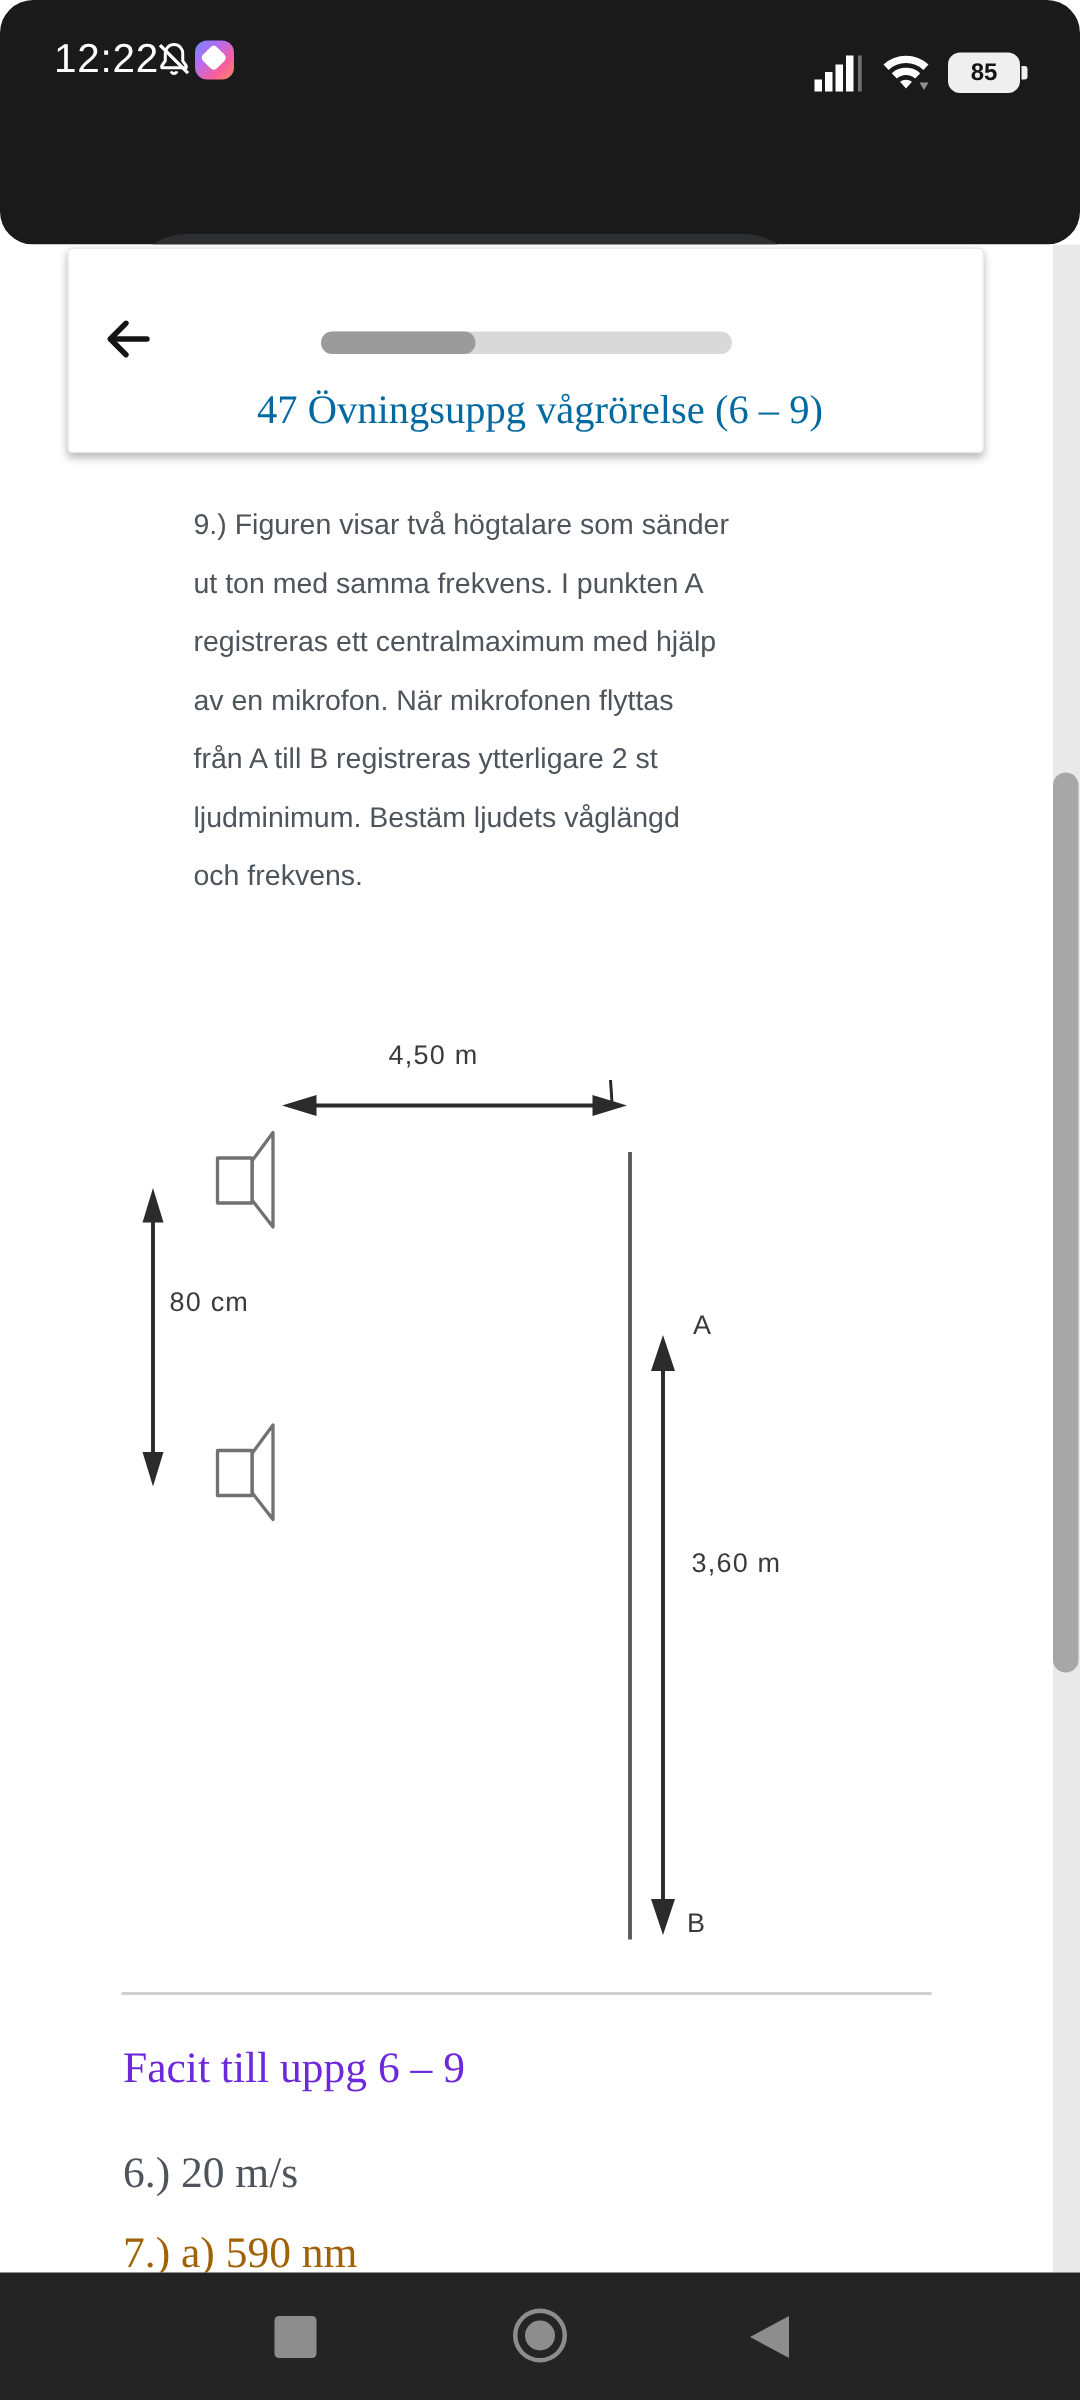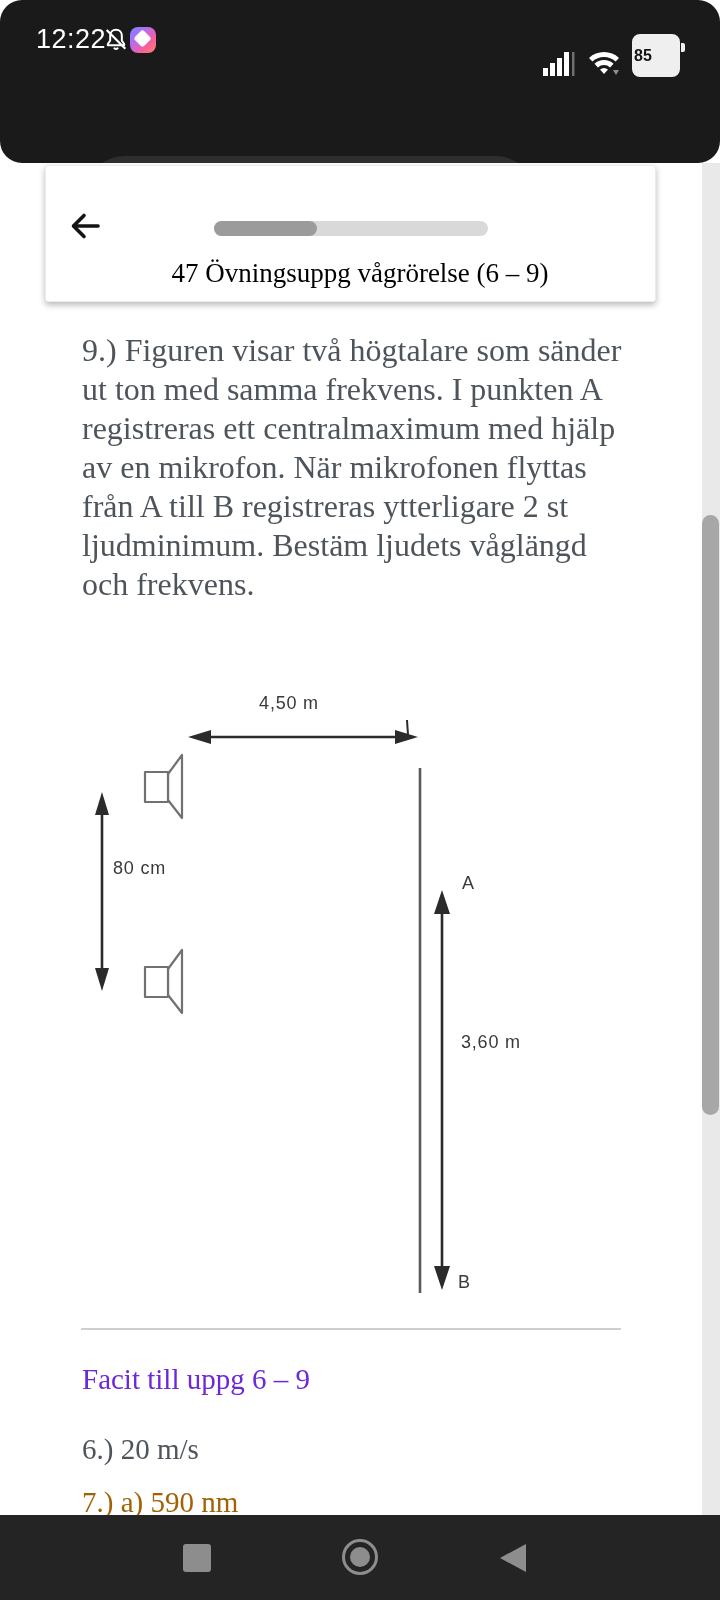--- a/index.html
+++ b/index.html
@@ -10,22 +10,22 @@
   .chrome { position:absolute; left:0; top:0; width:720px; height:163px; background:#1a1a1b;border-radius:22px; }
   .status-bar { position:absolute; left:0; top:0; width:720px; height:75px; display:flex; align-items:center; }
   .time { position:absolute; left:36px; top:24px; color:#ffffff; font-size:27px; font-weight:500; letter-spacing:.5px; }
   .sb-icon { position:absolute; top:26px; }
   .bell { left:102px; }
   .app-badge { position:absolute; left:130px; top:27px; width:26px; height:26px; border-radius:8px;
     background:linear-gradient(135deg,#6f86ff 0%,#b56df0 35%,#f95e9a 70%,#ff8a65 100%); }
   .app-badge::after { content:""; position:absolute; left:6px; top:5px; width:13px; height:13px;
     background:#fff; border-radius:3px; transform:rotate(45deg); }
   .sb-right { position:absolute; right:40px; top:34px; display:flex; align-items:flex-end; gap:10px; }
-  .battery { position:relative; width:48px; height:43px; border:2.5px solid #efefef; border-radius:8px;
-    background:#efefef; display:flex; align-items:center; }
+  .battery { position:relative; width:48px; height:27px; border:2.5px solid #efefef; border-radius:8px;
+    background:#efefef; display:flex; align-items:center; justify-content:center; }
   .battery::after { content:""; position:absolute; right:-7px; top:7px; width:4px; height:9px; background:#efefef; border-radius:0 2px 2px 0; }
   .battery span { font-size:16px; font-weight:700; color:#141414; }
 
   .url-row { position:absolute; left:0; top:75px; width:720px; height:88px; }
   .home-btn { position:absolute; left:24px; top:98px; }
   .omnibox { position:absolute; left:86px; top:81px; width:448px; height:76px; background:#2d2e30; border-radius:38px;
     display:flex; align-items:center; overflow:hidden; }
   .lock { margin-left:26px; }
   .url-text { margin-left:14px; color:#e9eaed; font-size:28px; white-space:nowrap; letter-spacing:.2px; }
   .url-fade { position:absolute; right:0; top:0; width:34px; height:76px;
@@ -41,24 +41,24 @@
   .content { position:absolute; left:0; top:163px; width:720px; height:1352px; background:#ffffff; overflow:hidden; }
   .scroll-track { position:absolute; right:0; top:0; width:18px; height:1352px; background:#e9e9e9; }
   .scroll-thumb { position:absolute; right:1px; top:352px; width:17px; height:600px; background:#a7a7a7; border-radius:9px; }
 
   .book-card { position:absolute; left:45px; top:2px; width:611px; height:137px; background:#fff; border-radius:3px;
     border:1px solid #ececec; box-shadow:0 3px 6px rgba(0,0,0,.28); }
   .back-btn { position:absolute; left:21px; top:42px; width:36px; height:36px; }
   .progress { position:absolute; left:168px; top:55px; width:274px; height:15px; background:#d9d9d9; border-radius:8px; }
   .progress-fill { height:15px; background:#9b9b9b; border-radius:8px; }
   .book-title { position:absolute; left:0; top:92px; width:628px; text-align:center;
-    font-family:"Liberation Serif", serif; font-size:27px; color:#000000; }
+    font-family:"Liberation Serif", serif; font-size:27px; color:#0369a1; }
 
   .problem { position:absolute; left:82px; top:168px; width:600px; }
-  .p-line { font-family:Liberation Serif, serif; font-size:32px; line-height:39px; color:#4d545b; white-space:nowrap; }
+  .p-line { font-family:Liberation Sans, sans-serif; font-size:19px; line-height:39px; color:#4d545b; white-space:nowrap;margin-left:47px; }
 
   .figure { position:absolute; left:80px; top:517px; width:460px; height:620px; }
   .fig-label { font-family:"Liberation Sans", sans-serif; font-size:18px; letter-spacing:.8px; fill:#3a3a3a; }
 
   .divider { position:absolute; left:81px; top:1165px; width:540px; height:2px; background:#cfcfcf; }
   .facit { position:absolute; left:82px; top:1200px; font-family:"Liberation Serif", serif; font-size:29px; color:#6d28d9; white-space:nowrap; }
   .answer-1 { position:absolute; left:82px; top:1270px; font-family:"Liberation Serif", serif; font-size:29px; color:#4d545b; white-space:nowrap;text-align:right; }
   .answer-2 { position:absolute; left:82px; top:1323px; font-family:"Liberation Serif", serif; font-size:29px; color:#a16207; white-space:nowrap; }
 
   

